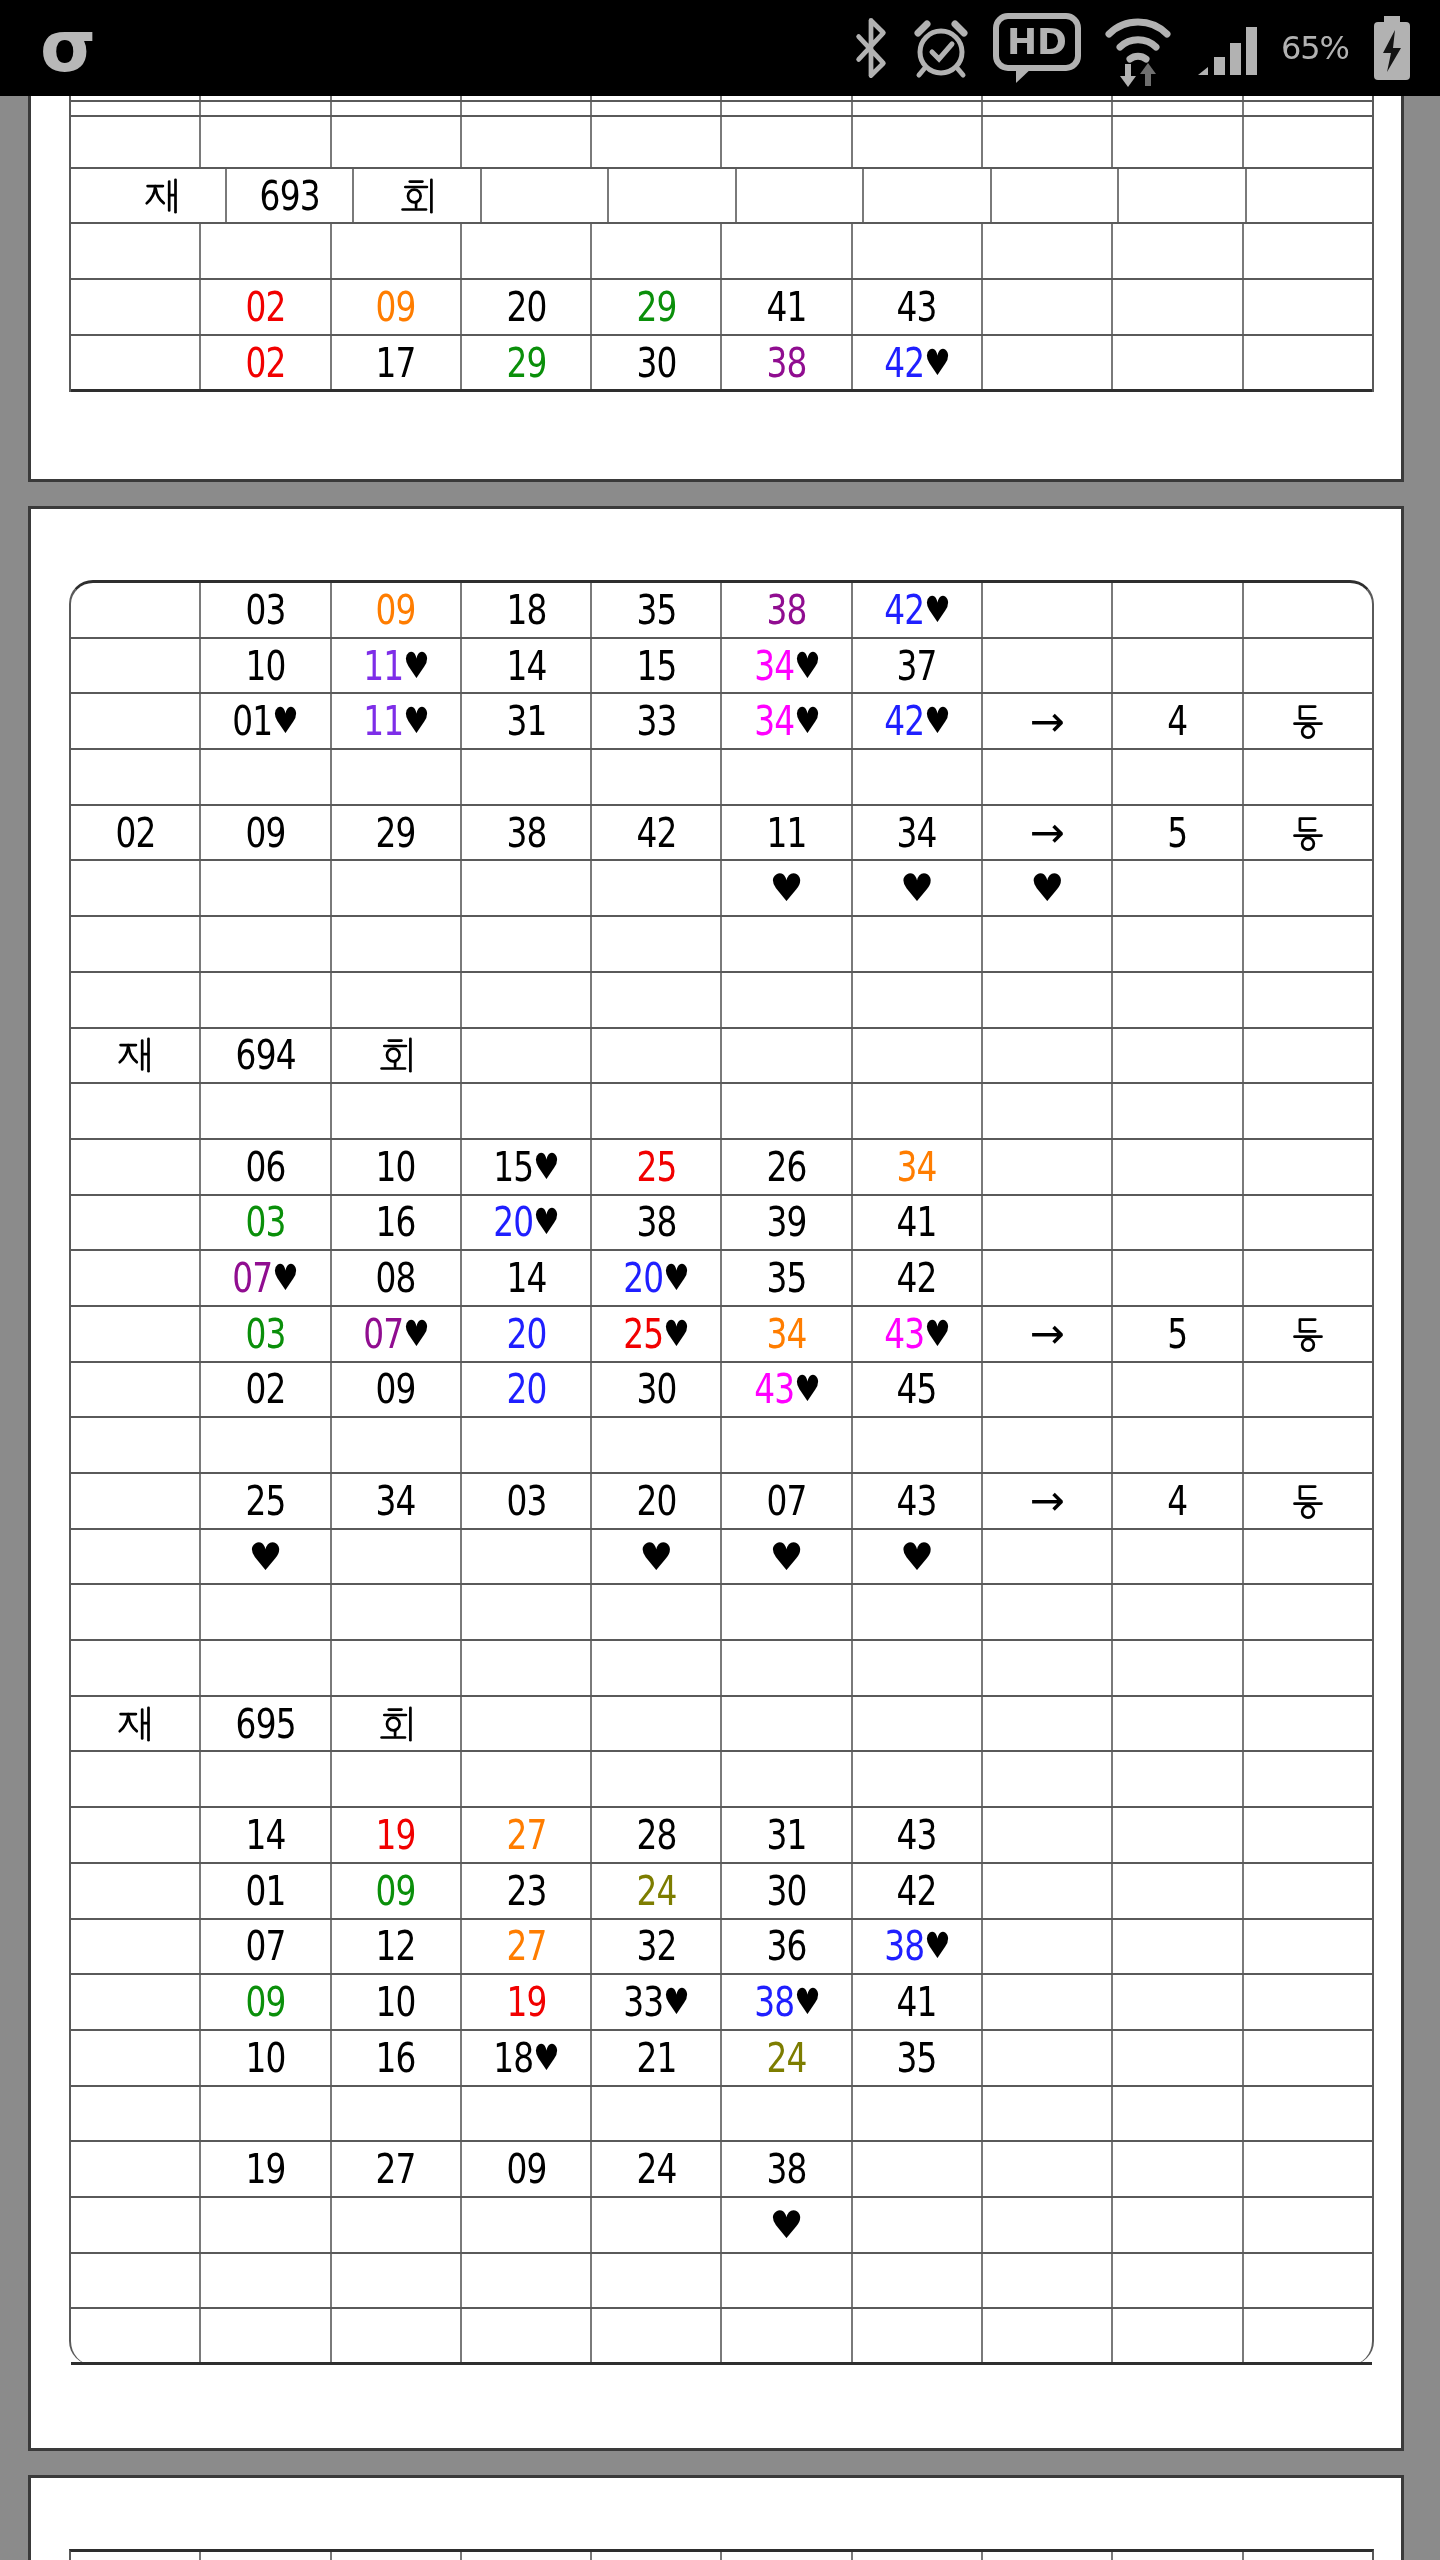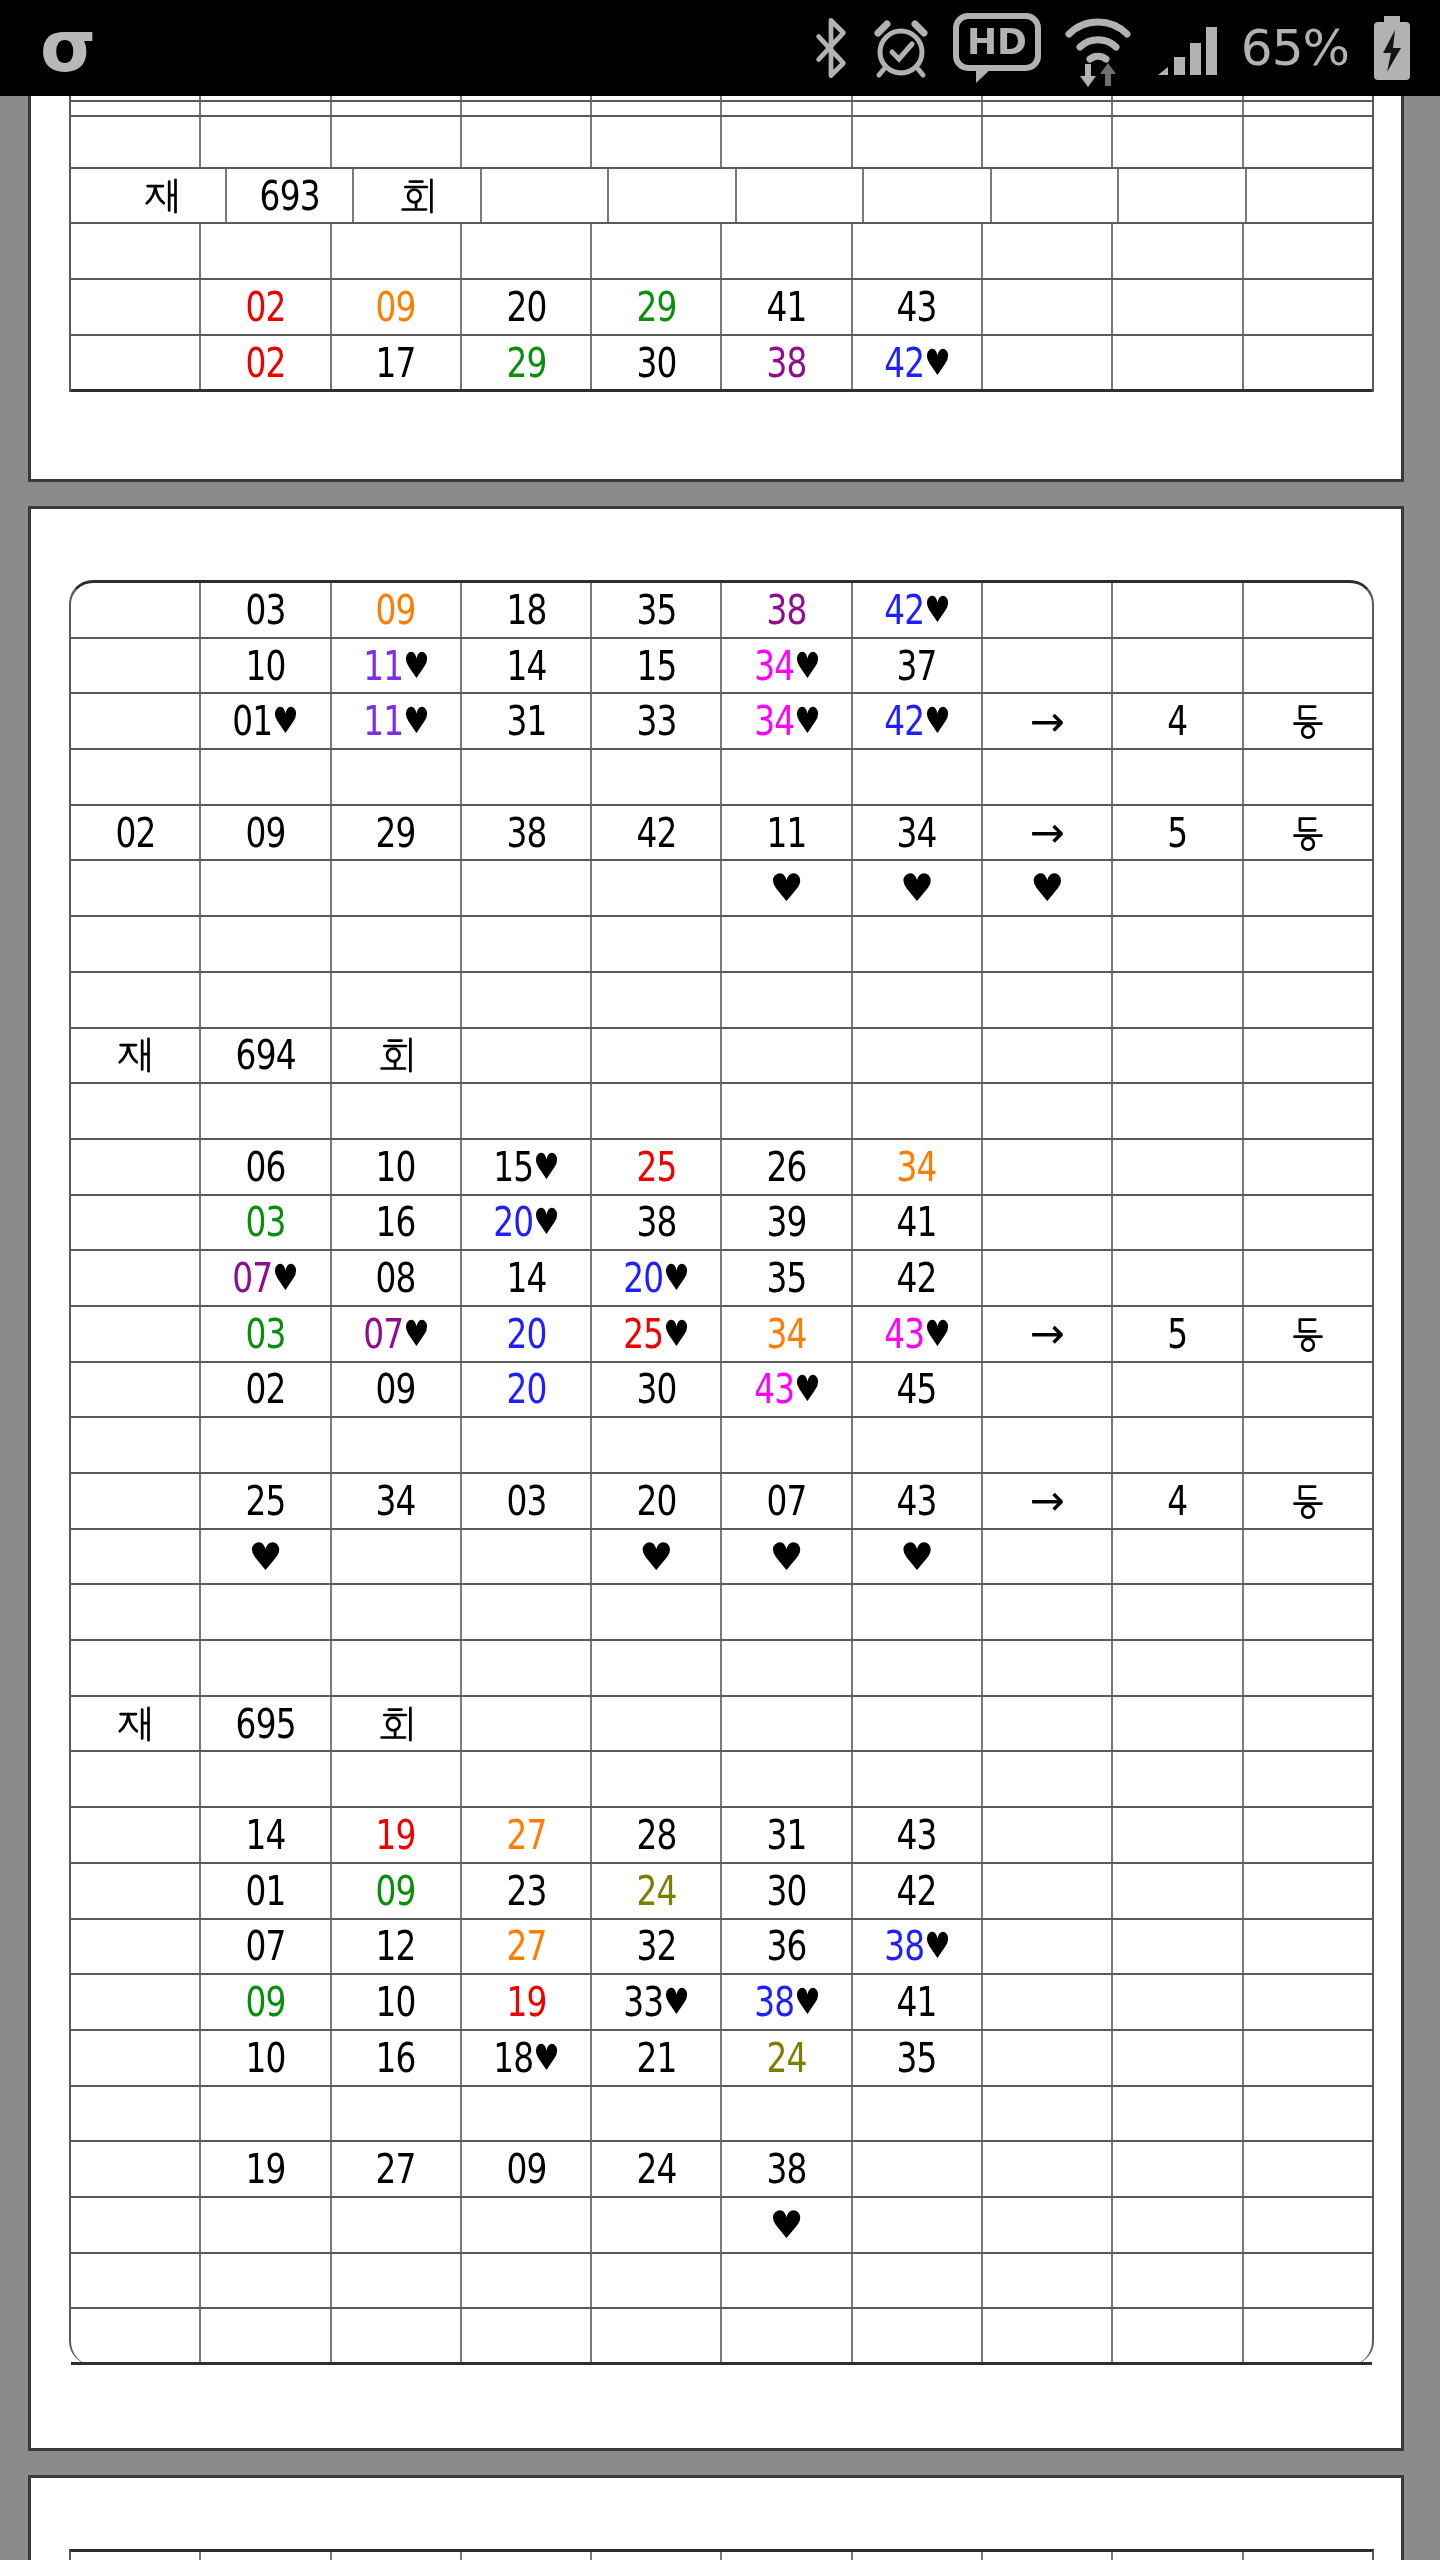--- a/index.html
+++ b/index.html
@@ -4,21 +4,21 @@
 <style>
   html,body{margin:0;padding:0;width:1440px;height:2560px;background:#8b8b8b;overflow:hidden;
             font-family:"DejaVu Sans","Liberation Sans",sans-serif;}
   
   .statusbar{position:absolute;top:0;left:0;width:1440px;height:96px;background:#000;
              display:flex;align-items:center;justify-content:space-between;box-sizing:border-box;
              padding:0 24px 0 40px;}
   .app-icon{font-size:72px;font-weight:bold;color:#b8b8b8;line-height:96px;transform:translateY(-2px);display:inline-block;}
   .sb-right{display:flex;align-items:center;gap:19px;color:#b2b2b2;}
   .sb-right svg{display:block;}
-  .pct{font-size:50px;color:#b2b2b2;letter-spacing:-1px;}
+  .pct{font-size:32px;color:#b2b2b2;letter-spacing:-1px;}
   .time{display:flex;align-items:center;gap:10px;}
   .meridiem{display:flex;align-items:center;gap:2px;color:#b2b2b2;}
   .meridiem svg{width:46px;height:46px;}
   .tval{font-size:64px;color:#b2b2b2;letter-spacing:-2px;transform:scaleX(.95);display:inline-block;}
   
   .panel{position:absolute;background:#ffffff;border:3px solid #3a3a3a;box-sizing:border-box;}
   .panel.no-top{border-top:none;}
   .panel.no-bot{border-bottom:none;}
   .sheet{position:absolute;box-sizing:content-box;border-left:2px solid #5a5a5a;border-right:2px solid #5a5a5a;}
   .sheet.t-top{border-top:3px solid #2e2e2e;}

